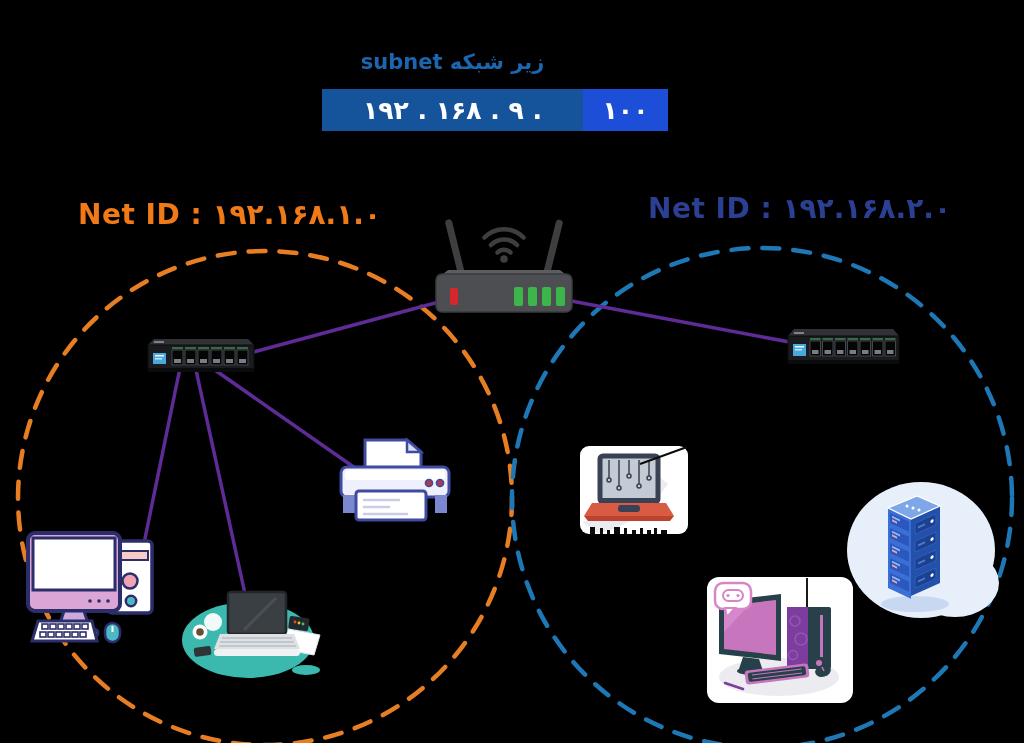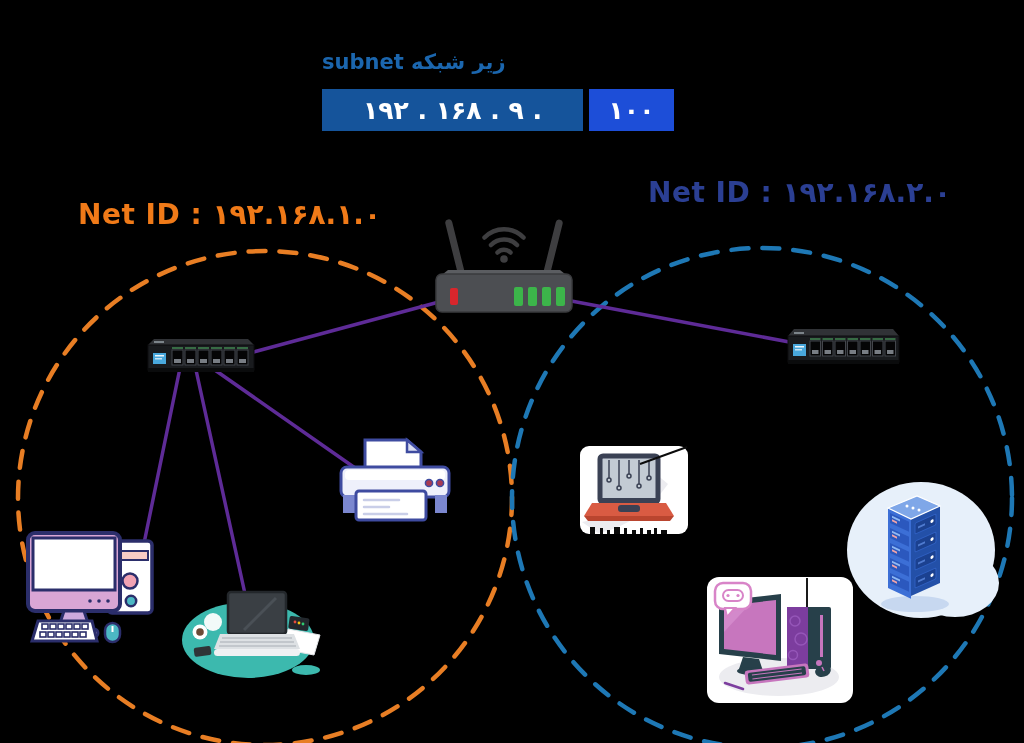--- a/index.html
+++ b/index.html
@@ -1,29 +1,29 @@
 <!DOCTYPE html>
 <html><head>
 <meta charset="utf-8">
 <style>
   html,body{margin:0;padding:0;background:#000;}
   *{box-sizing:border-box;font-family:"DejaVu Sans",sans-serif;}
   .canvas{position:relative;width:1024px;height:743px;background:#000;overflow:hidden;}
   
   .hdr-label{position:absolute;top:50px;font-weight:bold;font-size:21px;z-index:3;}
-  .hdr-subnet{left:322px;width:261px;text-align:left;color:#1B66AE;direction:rtl;}
+  .hdr-subnet{left:322px;width:261px;text-align:center;color:#1B66AE;direction:rtl;}
   .hdr-host{left:583px;width:120px;text-align:center;color:#8A814E;direction:rtl;margin-left:-18px;}
-  .ip-bar{position:absolute;left:322px;top:89px;height:28px;display:flex;z-index:3;direction:ltr;gap:6px;}
+  .ip-bar{position:absolute;left:322px;top:89px;height:28px;display:flex;z-index:3;direction:ltr;}
   .ip-seg{height:42px;display:flex;align-items:center;justify-content:center;color:#fff;font-weight:bold;font-size:25px;letter-spacing:1px;}
   .ip-seg.net{width:261px;background:#15549B;}
   .ip-seg.host{width:85px;background:#1d4ed8;}
   
   .netid{position:absolute;font-weight:800;font-size:28px;letter-spacing:.5px;z-index:3;white-space:nowrap;direction:ltr;}
   .netid-left{left:78px;top:198px;width:296px;text-align:center;color:#F07A18;}
-  .netid-right{left:648px;top:176px;width:300px;text-align:center;color:#2B3F93;}
+  .netid-right{left:648px;top:192px;width:300px;text-align:center;color:#2B3F93;}
   
   .overlay{position:absolute;left:0;top:0;z-index:1;}
   .device{position:absolute;z-index:2;}
 </style>
 </head>
 <body>
 
 <div class="canvas">
 
   <svg class="overlay" width="1024" height="743" viewBox="0 0 1024 743">

